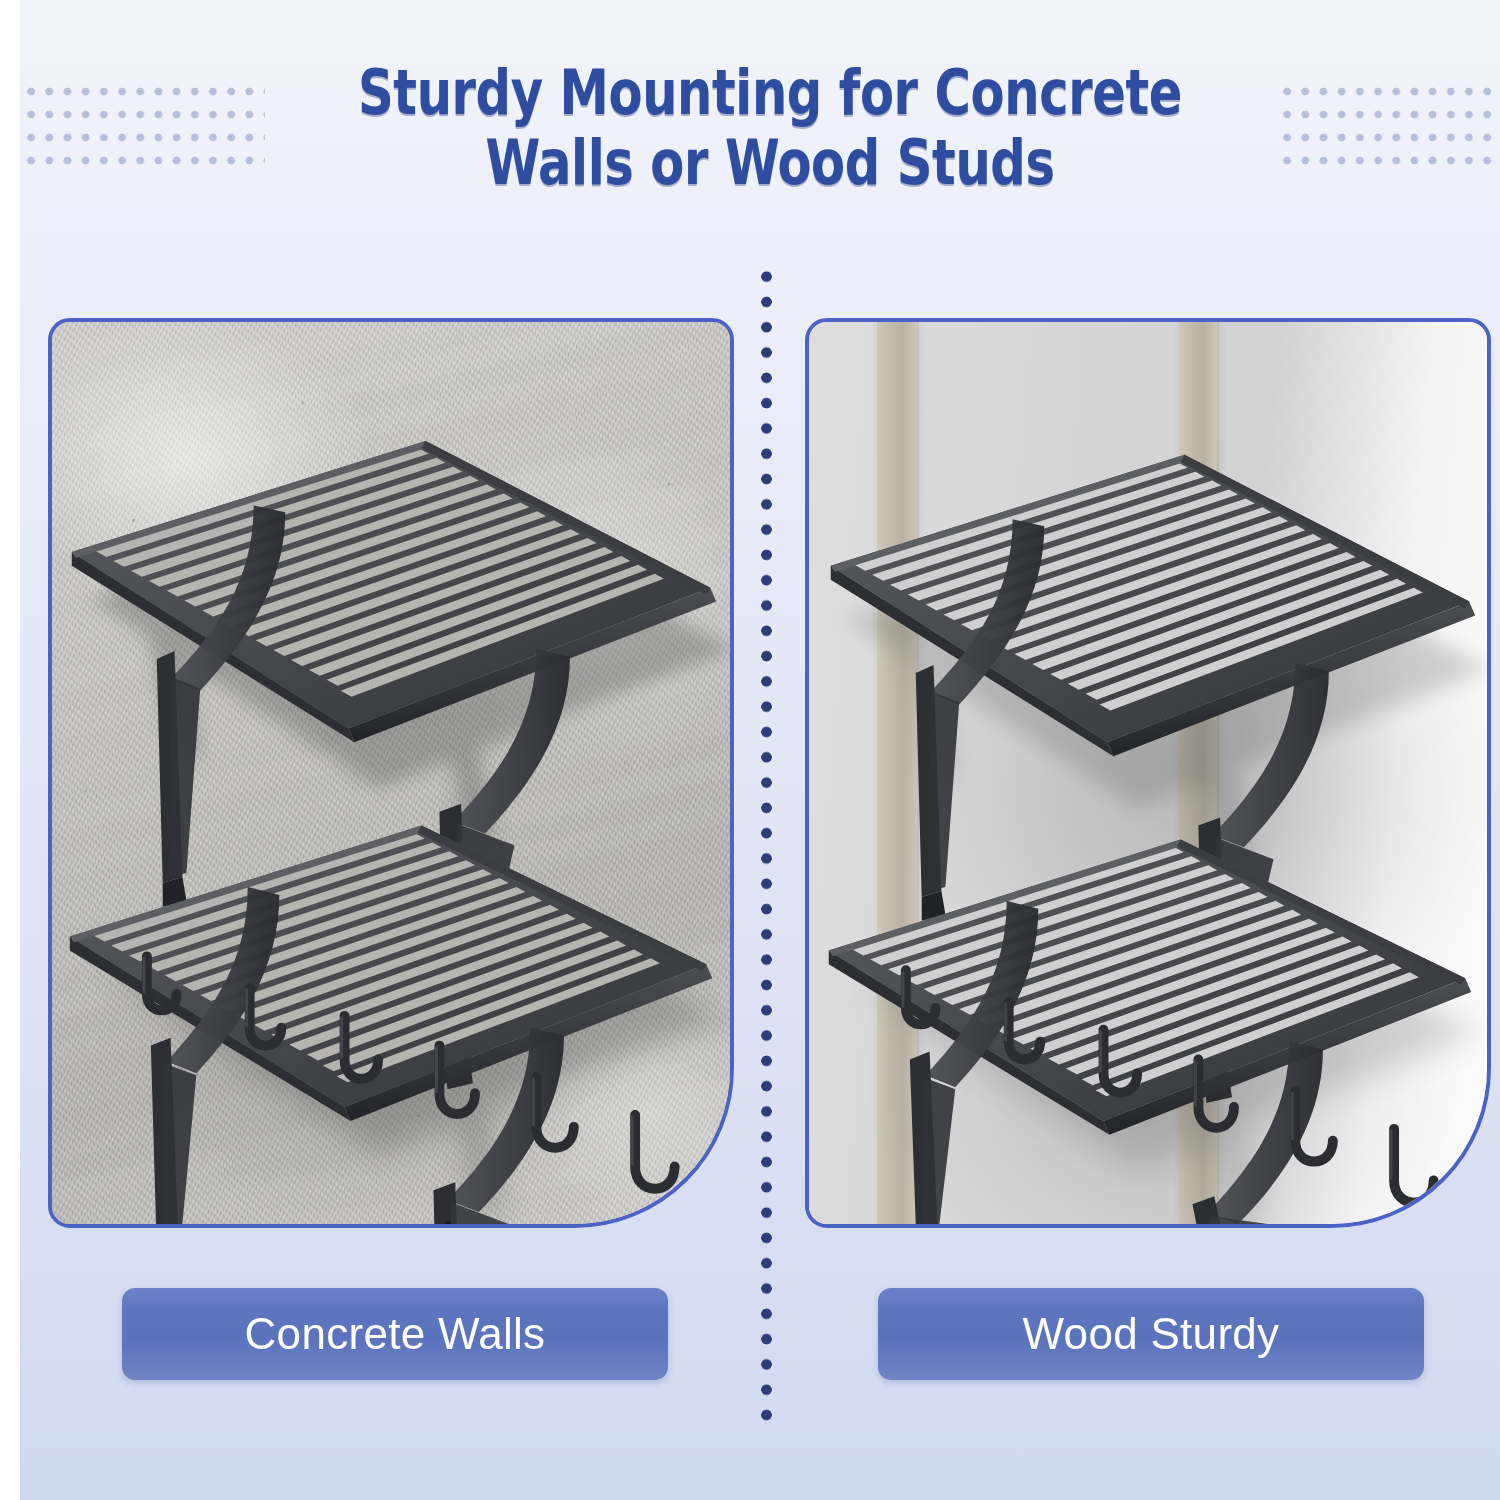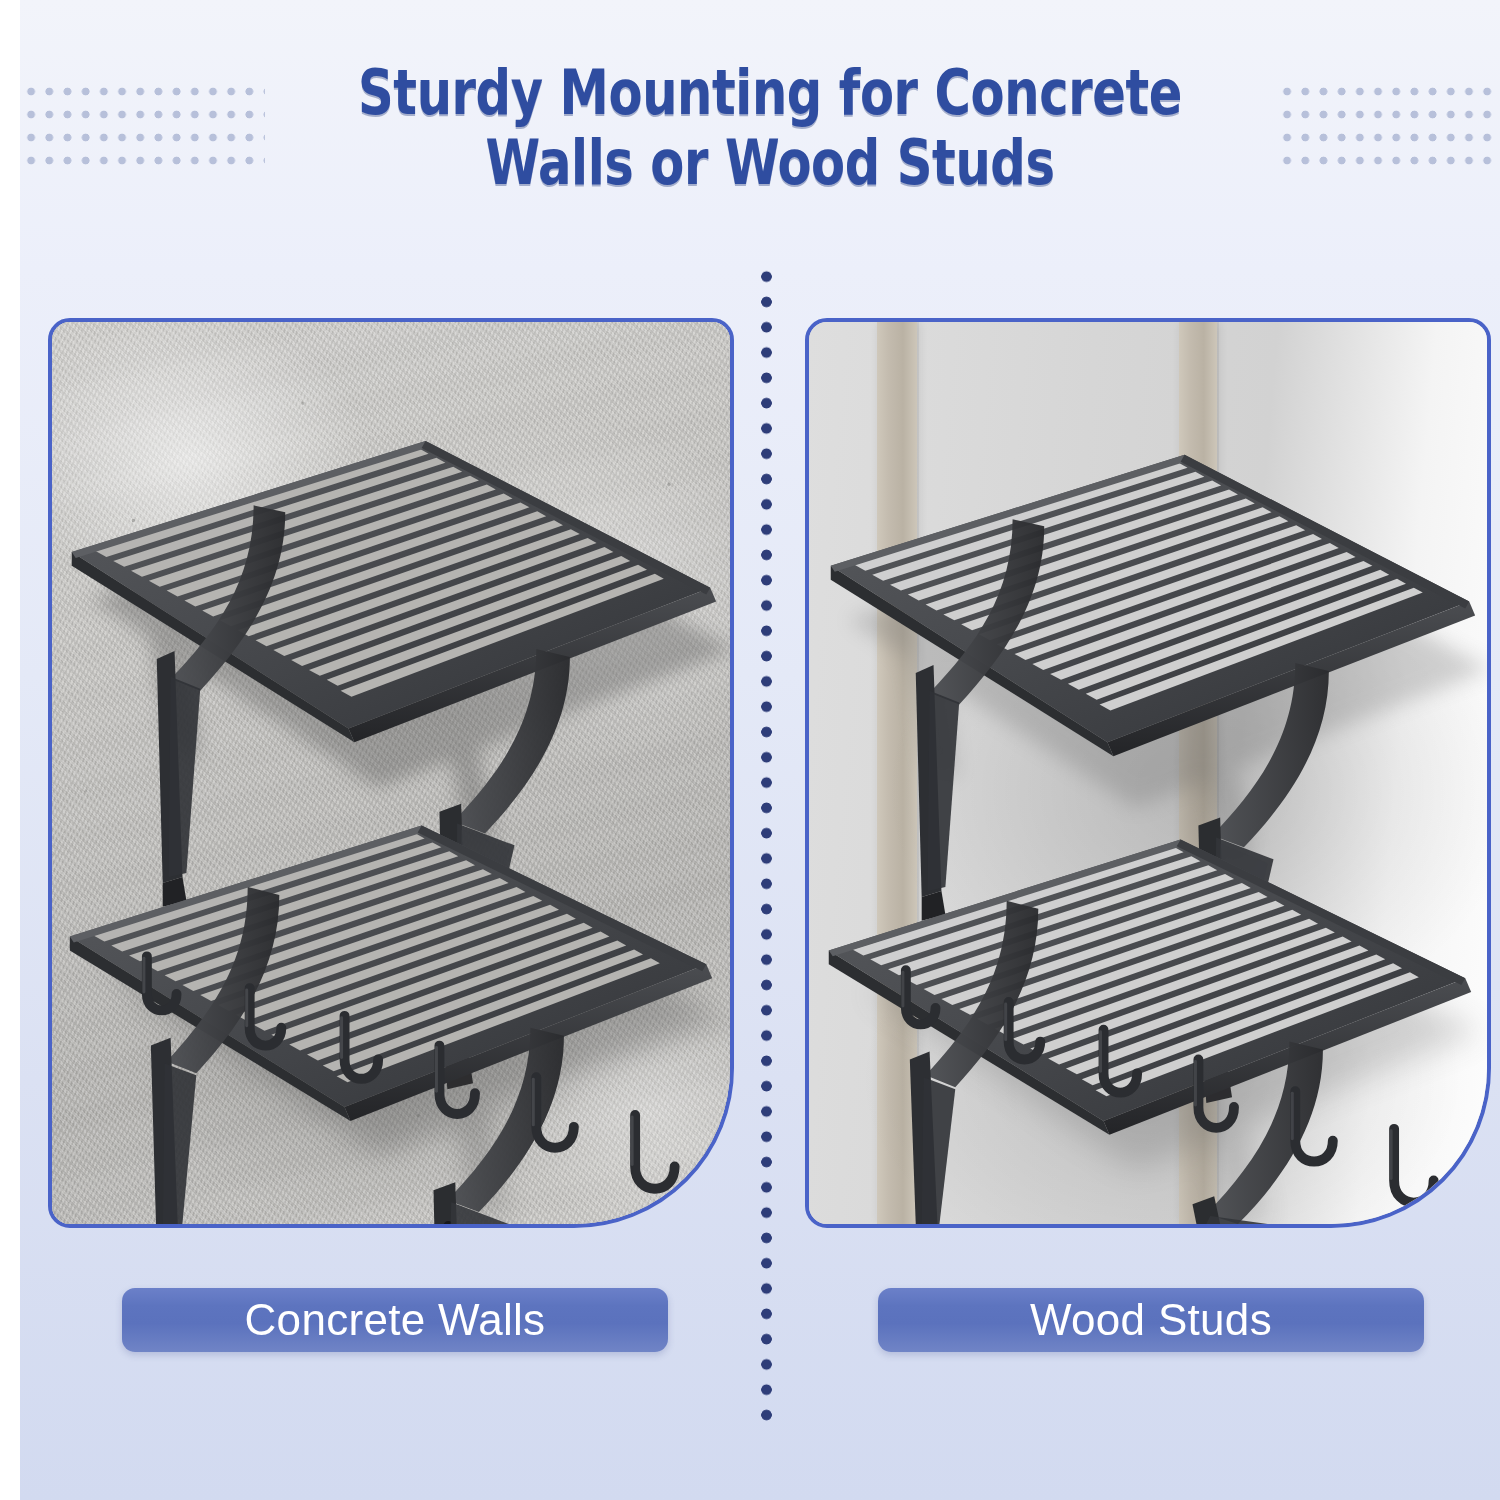--- a/index.html
+++ b/index.html
@@ -161,21 +161,21 @@
   
   .shelf-layer {
     position: absolute;
     inset: 0;
   }
   .shelf-layer svg { display: block; width: 100%; height: 100%; }
 
   
   .caption-pill {
     position: absolute;
-    height: 64px;
+    height: 92px;
     border-radius: 13px;
     background: linear-gradient(to bottom, #6b80c9 0%, #5d74bf 28%, #5b72bd 55%, #7084c6 100%);
     box-shadow: 0 3px 7px rgba(60,75,140,0.22);
     display: flex;
     align-items: center;
     justify-content: center;
     color: #ffffff;
     font-family: "Liberation Sans", sans-serif;
     font-size: 44px;
     font-weight: normal;
@@ -494,16 +494,16 @@
         <path d="M 116 762 L 148 774 L 132 910 L 114 910 Z" fill="#303236" opacity="0.9"></path>
       </svg>
     </div>
   </div>
 
   <div class="caption-pill" id="caption-left">
     <span>Concrete Walls</span>
   </div>
 
   <div class="caption-pill" id="caption-right">
-    <span>Wood Studs</span>
+    <span>Wood Sturdy</span>
   </div>
 
 </div>
 
 </body></html>

